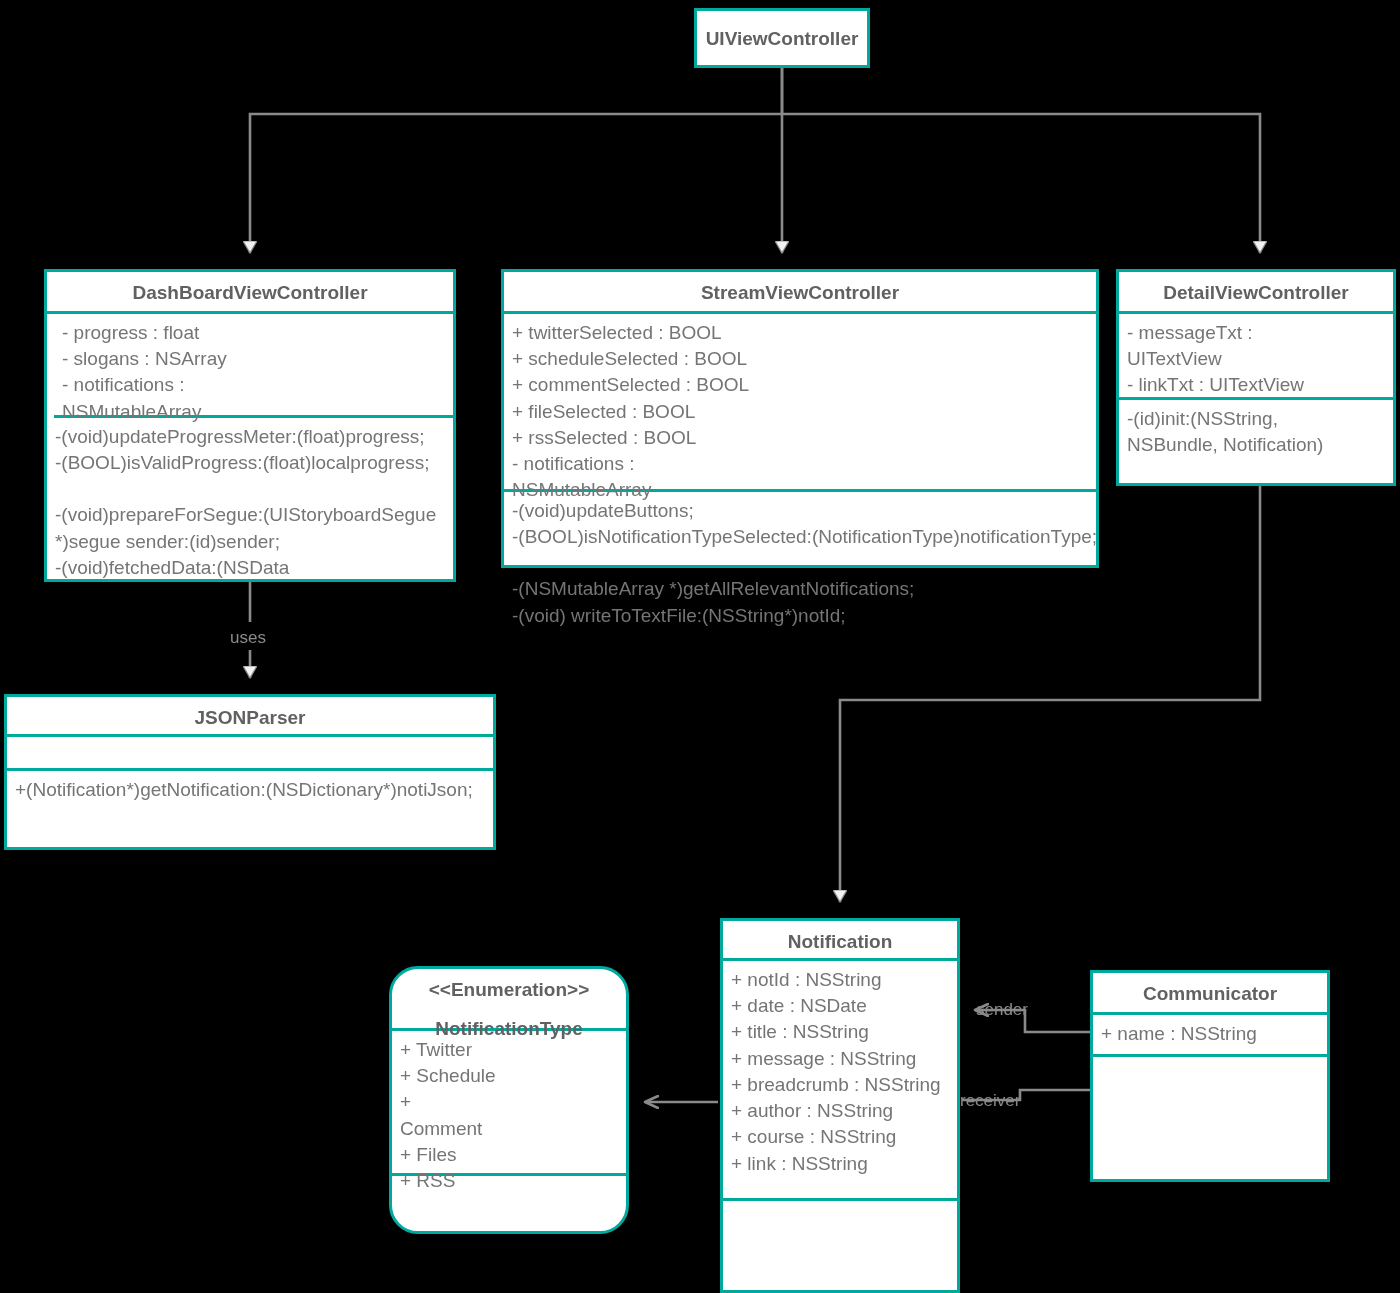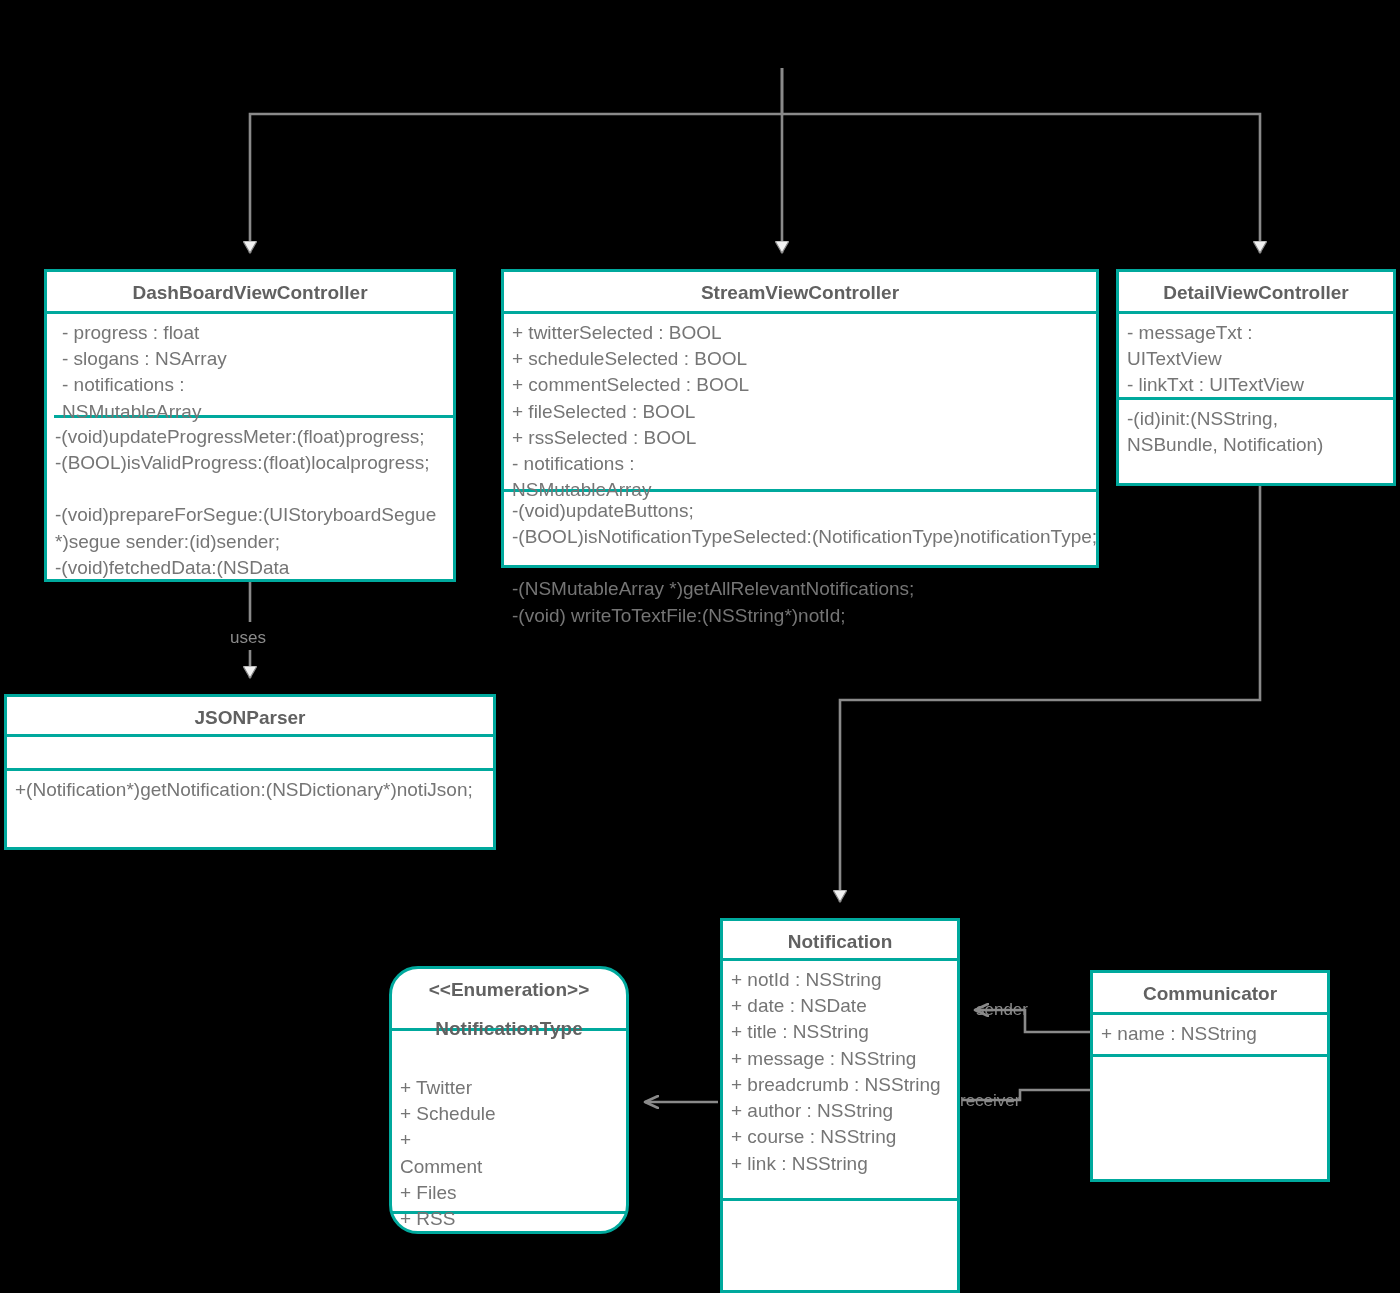--- a/index.html
+++ b/index.html
@@ -94,21 +94,21 @@
   #box-notification .cls-attrs  { height: 240px; }
 
   #box-enum        { left: 389px; top: 966px; width: 240px; height: 268px; border-radius: 29px; }
   #box-enum .cls-header { height: 62px; position: relative; }
   #box-enum .cls-header .enum-name {
     position: absolute;
     left: 0; right: 0;
     top: 48px;
     text-align: center;
   }
-  #box-enum .cls-attrs  { height: 145px; margin-top: 38px; }
+  #box-enum .cls-attrs  { height: 145px; }
 
   #box-communicator { left: 1090px; top: 930px; width: 240px; height: 212px; margin-top: 40px; }
   #box-communicator .cls-header { height: 42px; }
   #box-communicator .cls-attrs  { height: 42px; padding-top: 6px; }
 
   .lbl-uses     { left: 230px; top: 628px; }
   .lbl-sender   { left: 976px; top: 1000px; }
   .lbl-receiver { left: 960px; top: 1091px; }
 </style>
 </head>
@@ -157,20 +157,23 @@
 
     <g>
       <path d="M1090,1090 L1020,1090 L1020,1100 L962,1100" fill="none" stroke="#8a8a8a" stroke-width="2.6"></path>
     </g>
   </svg>
 
   <div class="edge-label lbl-uses">uses</div>
   <div class="edge-label lbl-sender">sender</div>
   <div class="edge-label lbl-receiver">receiver</div>
 
+  <div class="uml-class" id="box-uiviewcontroller">
+    <div class="cls-header">UIViewController</div>
+  </div>
 
   <div class="uml-class" id="box-dashboard">
     <div class="cls-header">DashBoardViewController</div>
     <div class="cls-attrs">
       <div class="row">- progress : float</div>
       <div class="row">- slogans : NSArray</div>
       <div class="row">- notifications :</div>
       <div class="row">NSMutableArray</div>
     </div>
     <div class="cls-ops">

